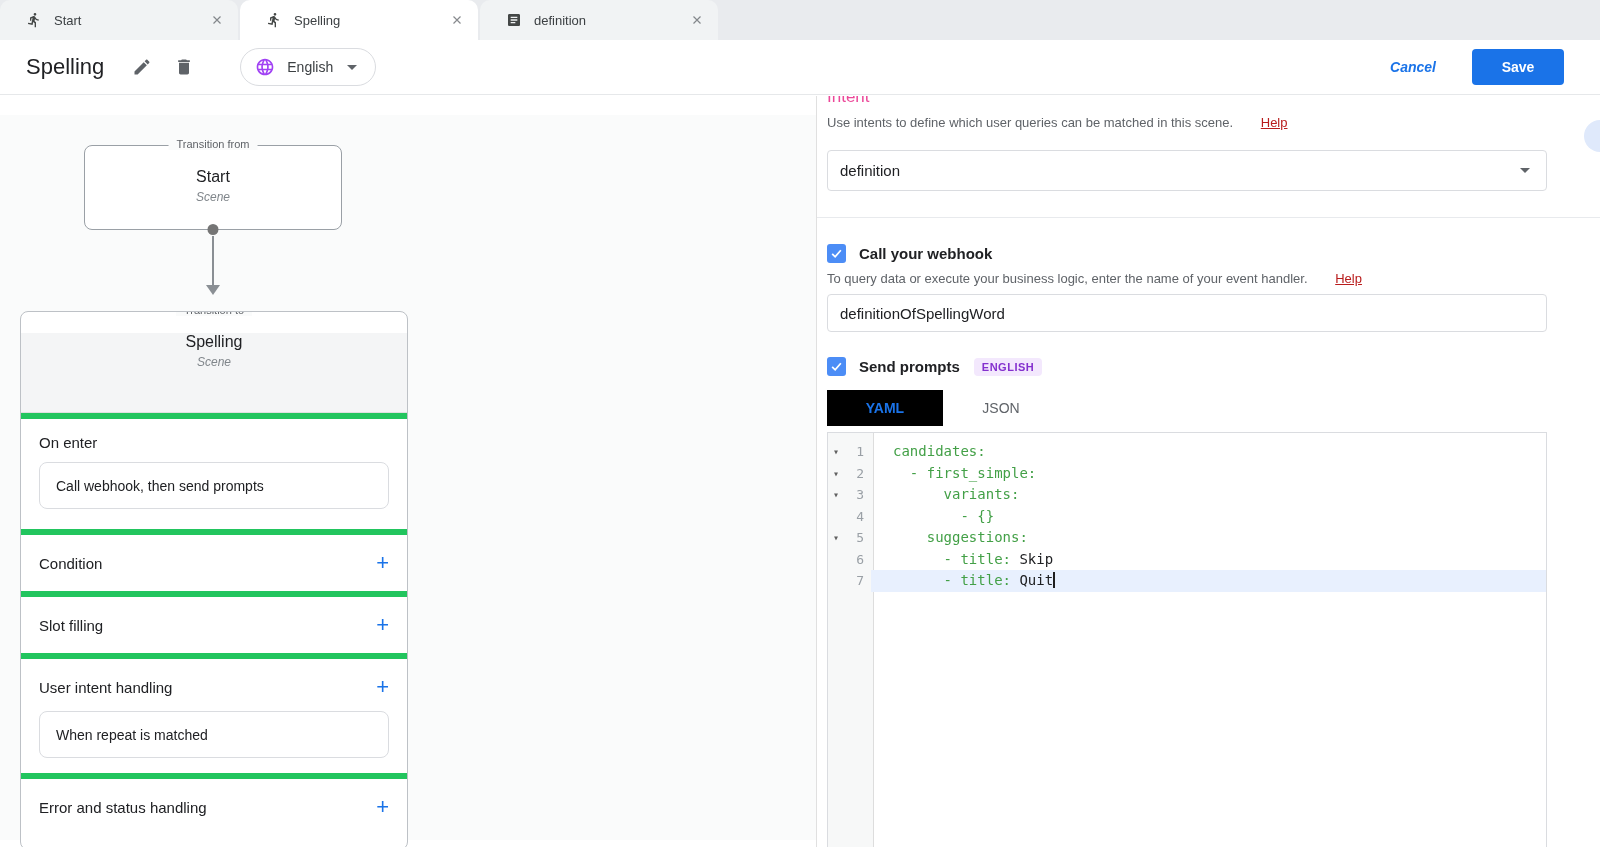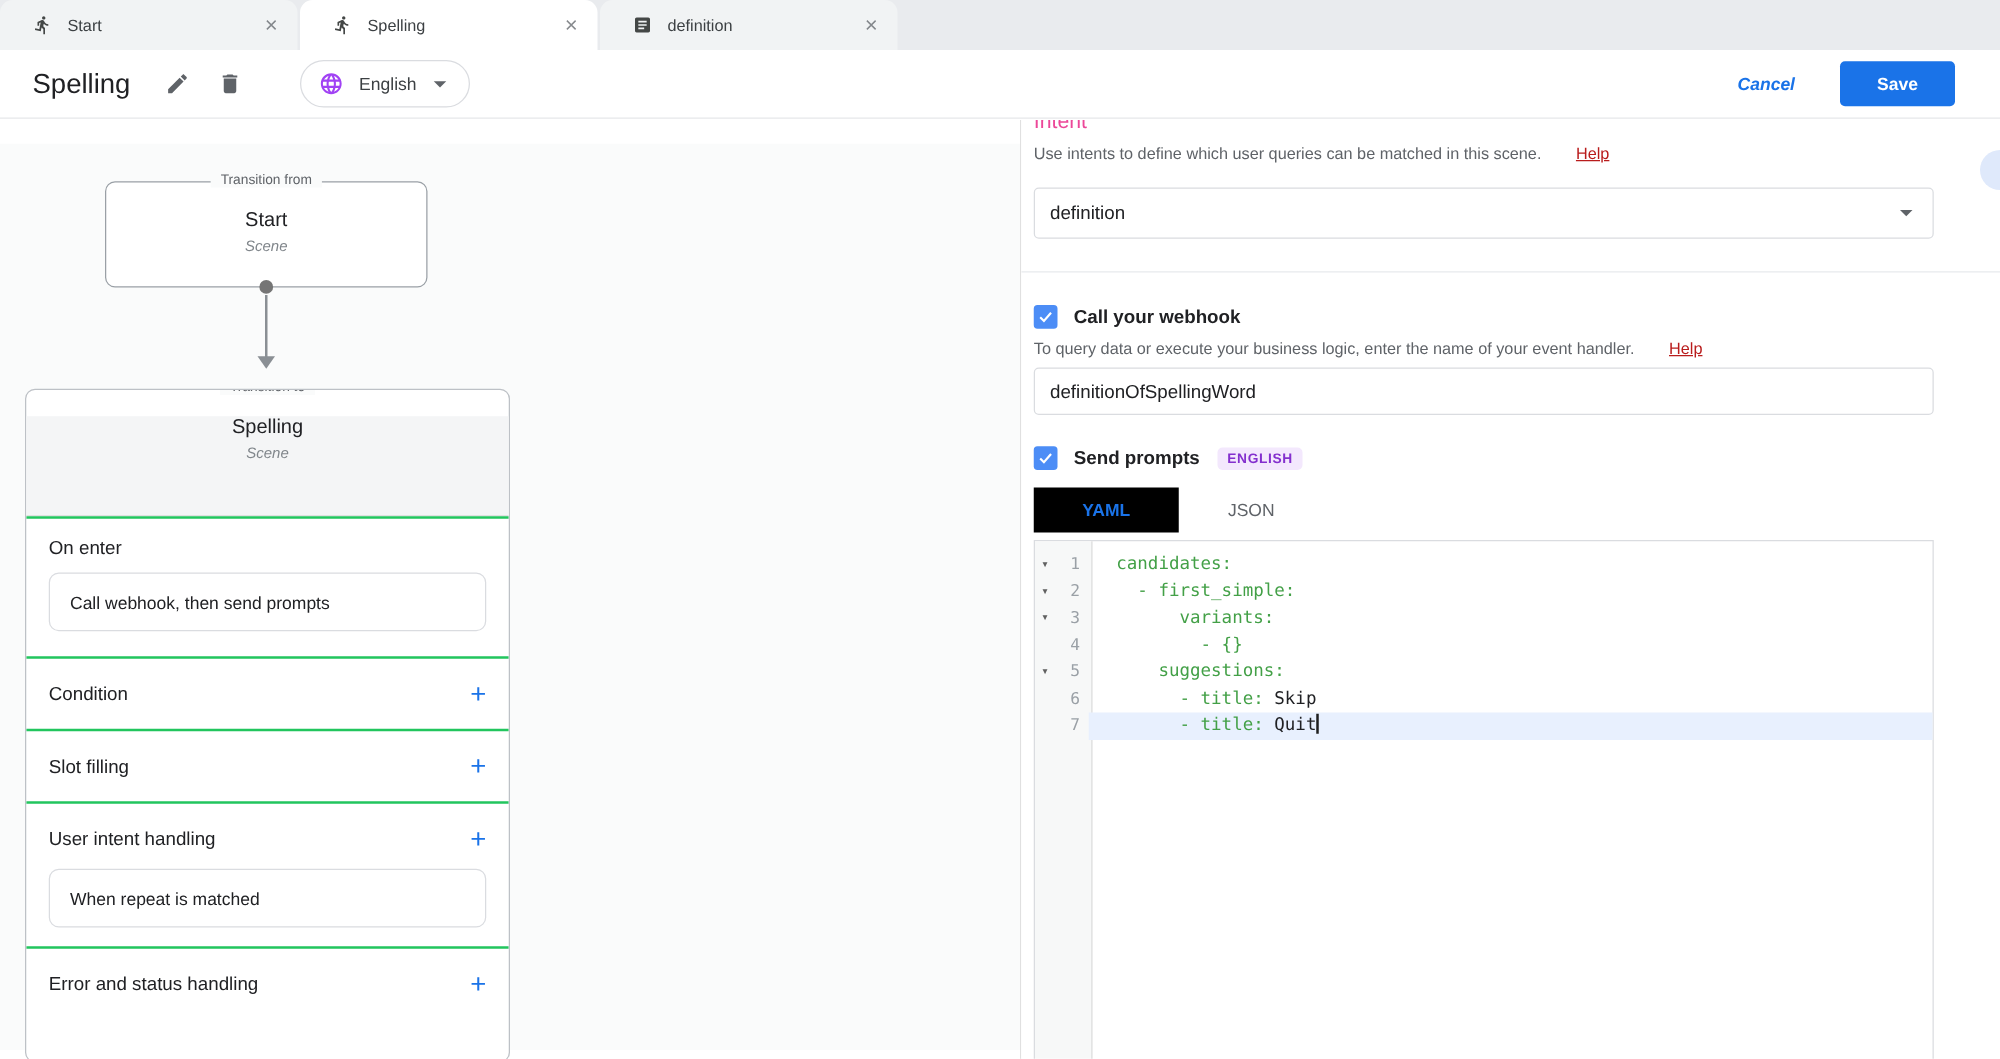--- a/index.html
+++ b/index.html
@@ -50,21 +50,21 @@
     width:11px; height:11px; border-radius:50%; background:#757575; }
   .arrowline { position:absolute; left:212px; top:121px; width:2px; height:50px; background:#8a8f94; }
   .arrowhead { position:absolute; left:206px; top:170px; width:0; height:0;
     border-left:7px solid transparent; border-right:7px solid transparent; border-top:10px solid #8a8f94; }
 
   .tocard { position:absolute; left:20px; top:196px; width:388px; height:539px;
     background:#fff; border:1px solid #bdc1c6; border-radius:8px; overflow:hidden; }
   .tocard .legend { background:#fafbfb; }
   .cardheader { height:80px; background:#f4f5f6; border-bottom:1px solid #e0e0e0; text-align:center; }
   .cardheader .nodename { margin-top:21px; }
-  .csection { padding:15px 18px; border-top:2px solid #22c55e; }
+  .csection { padding:15px 18px; border-top:6px solid #22c55e; }
   .csection:first-of-type { border-top:none; }
   .seclabel { font-size:15px; color:#202124; }
   .secrow { display:flex; align-items:center; justify-content:space-between; height:26px; }
   .plus { color:#1a73e8; font-size:22px; font-weight:400; line-height:20px; cursor:pointer; }
   .handlerbtn { width:100%; height:47px; background:#fff; border:1px solid #dadce0; border-radius:8px;
     display:flex; align-items:center; padding:0 16px; font-size:14px; color:#202124;
     margin-top:11px; cursor:pointer; }
   .handlerbtn.selected { background:#e8f0fe; border:2px solid #4f8df7; height:48px; }
   .onenter-block { padding-bottom:20px; }
 

